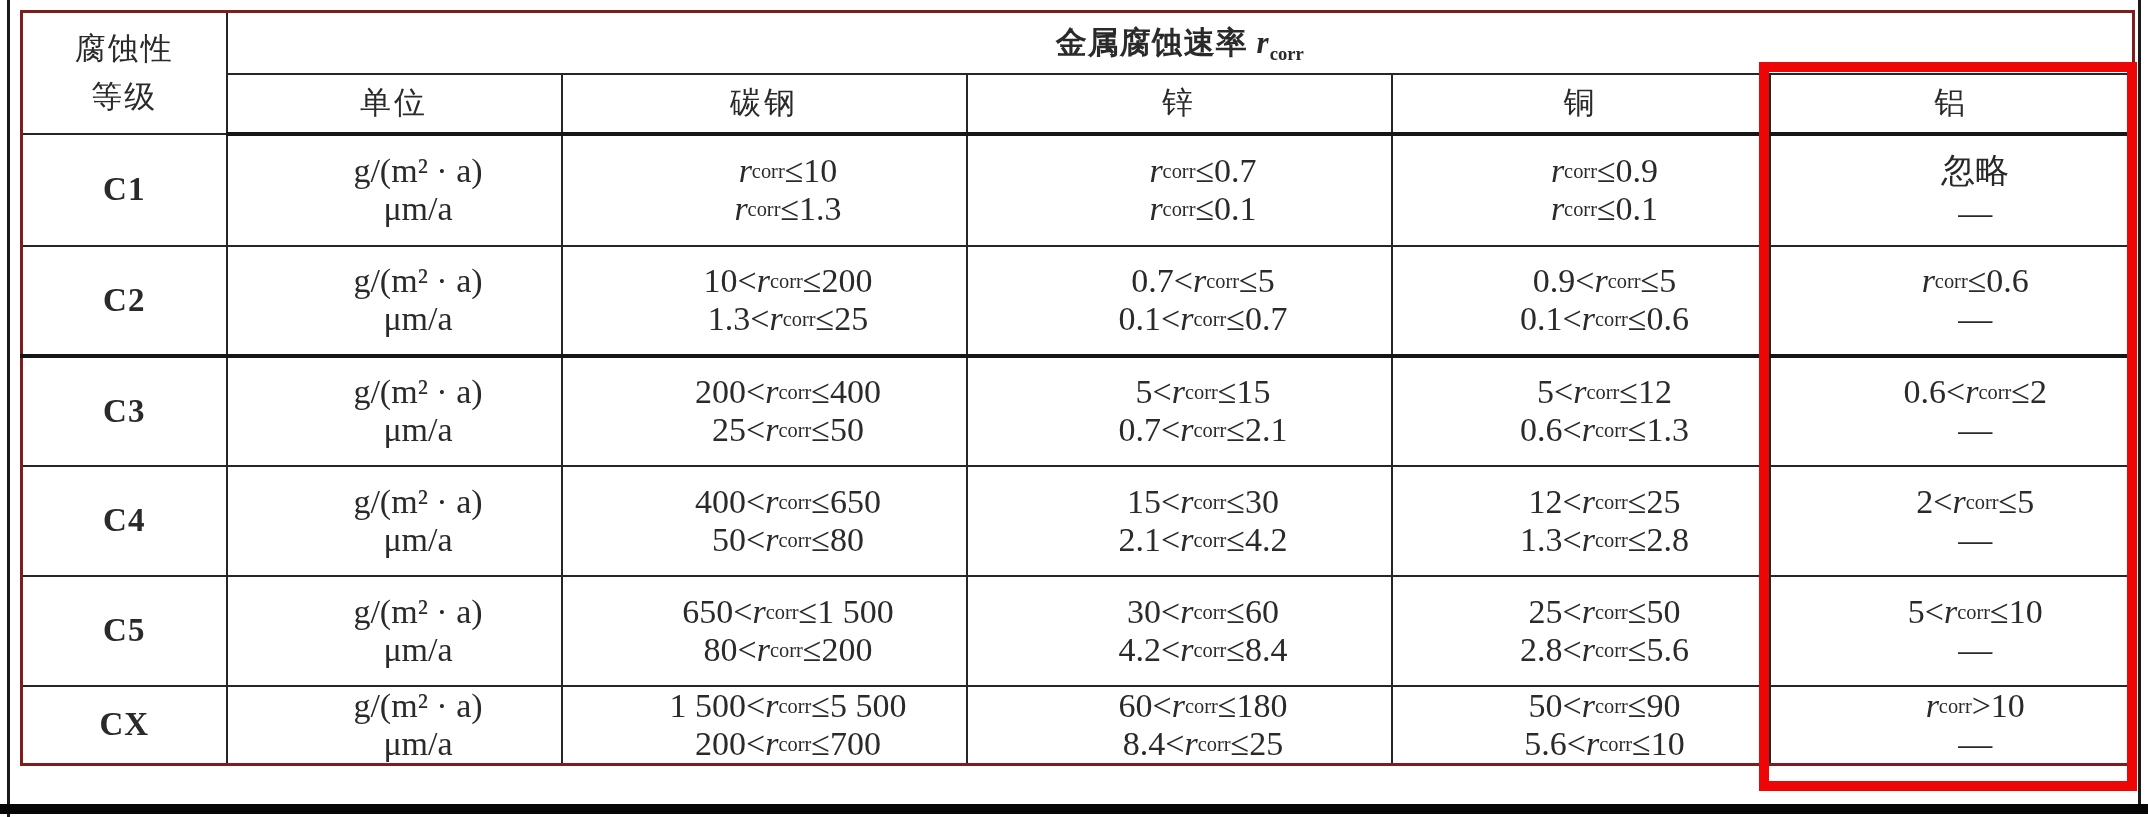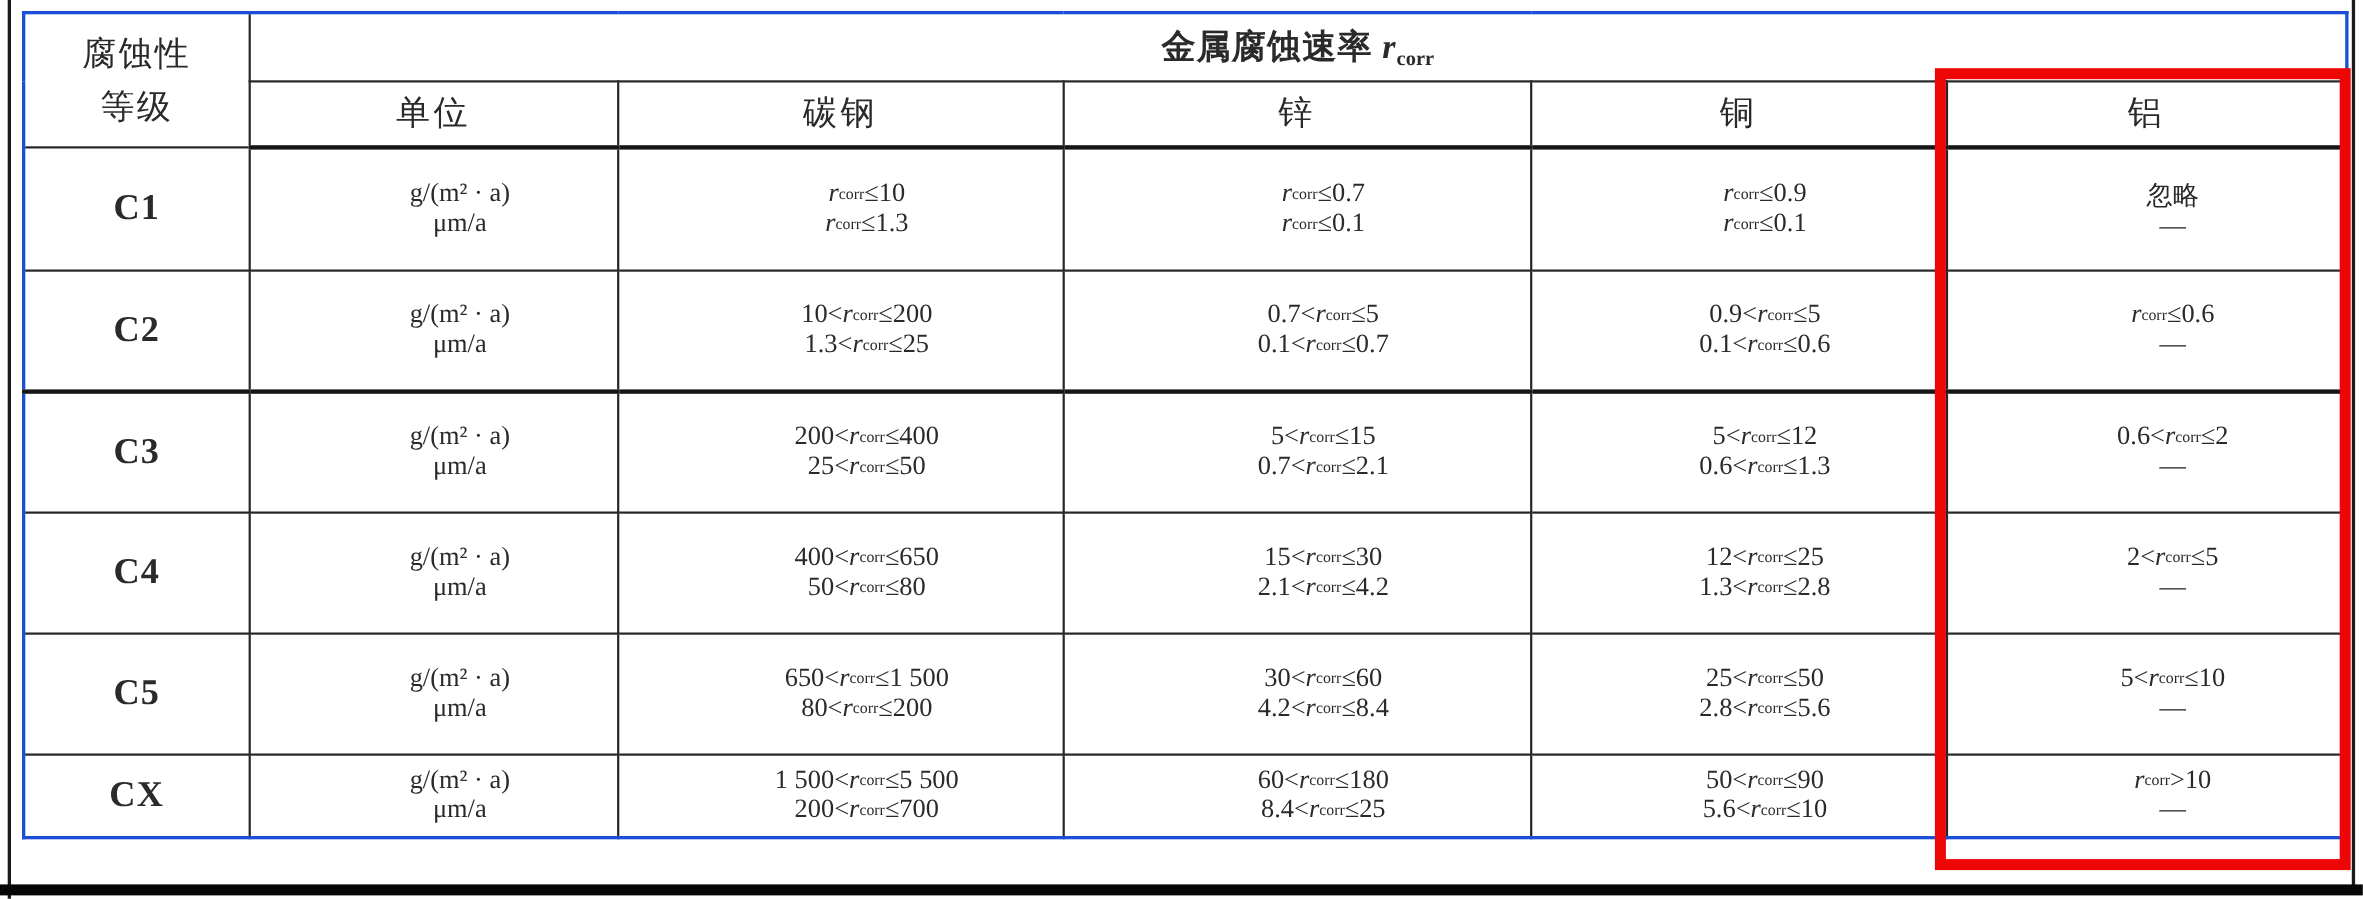--- a/index.html
+++ b/index.html
@@ -10,40 +10,40 @@
   }
   .page{position:absolute;inset:0;background:#fff;}
   .edge{position:absolute;background:#1a1a1a;}
   .edge-left{left:7px;top:0;width:3px;height:817px;}
   .edge-right{left:2138px;top:0;width:3px;height:805px;}
   .bottom-bar{position:absolute;left:0;top:804px;width:2148px;height:10px;background:#060606;}
 
   table.corr{
     position:absolute;left:20px;top:10px;width:2112px;
     border-collapse:collapse;table-layout:fixed;
-    border:3px solid #1d4ed8;
+    border:3px solid #7f1d1d;
   }
   th,td{
     border:2px solid #262626;
     text-align:center;vertical-align:middle;
     padding:0;font-weight:normal;
   }
   thead tr.span-row{height:62px;}
   thead tr.cols-row{height:60px;}
   thead tr.cols-row th{border-bottom:4px solid #161616;}
   tbody tr{height:110px;}
   tbody tr:first-child{height:112px;}
   tbody tr:last-child{height:76px;}
   tbody tr.seam td{border-bottom:4px solid #161616;}
 
   .corner{font-size:31px;letter-spacing:2px;line-height:1.55;}
   .span-head{font-size:31px;letter-spacing:1px;font-weight:bold;}
   thead .metal{font-size:31px;letter-spacing:3px;}
   td.grade{font-size:33px;letter-spacing:1px;font-weight:bold;}
-  td.cell{font-size:24px;padding-left:48px;}
+  td.cell{font-size:34px;padding-left:48px;}
   td.cell .line{
     height:50%;display:flex;align-items:center;justify-content:center;
   }
   i.ri{font-style:italic;font-family:"Liberation Serif",serif;}
   sub.rs{font-size:0.60em;line-height:0;vertical-align:-0.35em;letter-spacing:0;}
   .dash{letter-spacing:0;}
 
   .highlight-box{
     position:absolute;left:1759px;top:62px;width:378px;height:729px;
     border:10px solid #ee0505;box-sizing:border-box;pointer-events:none;

